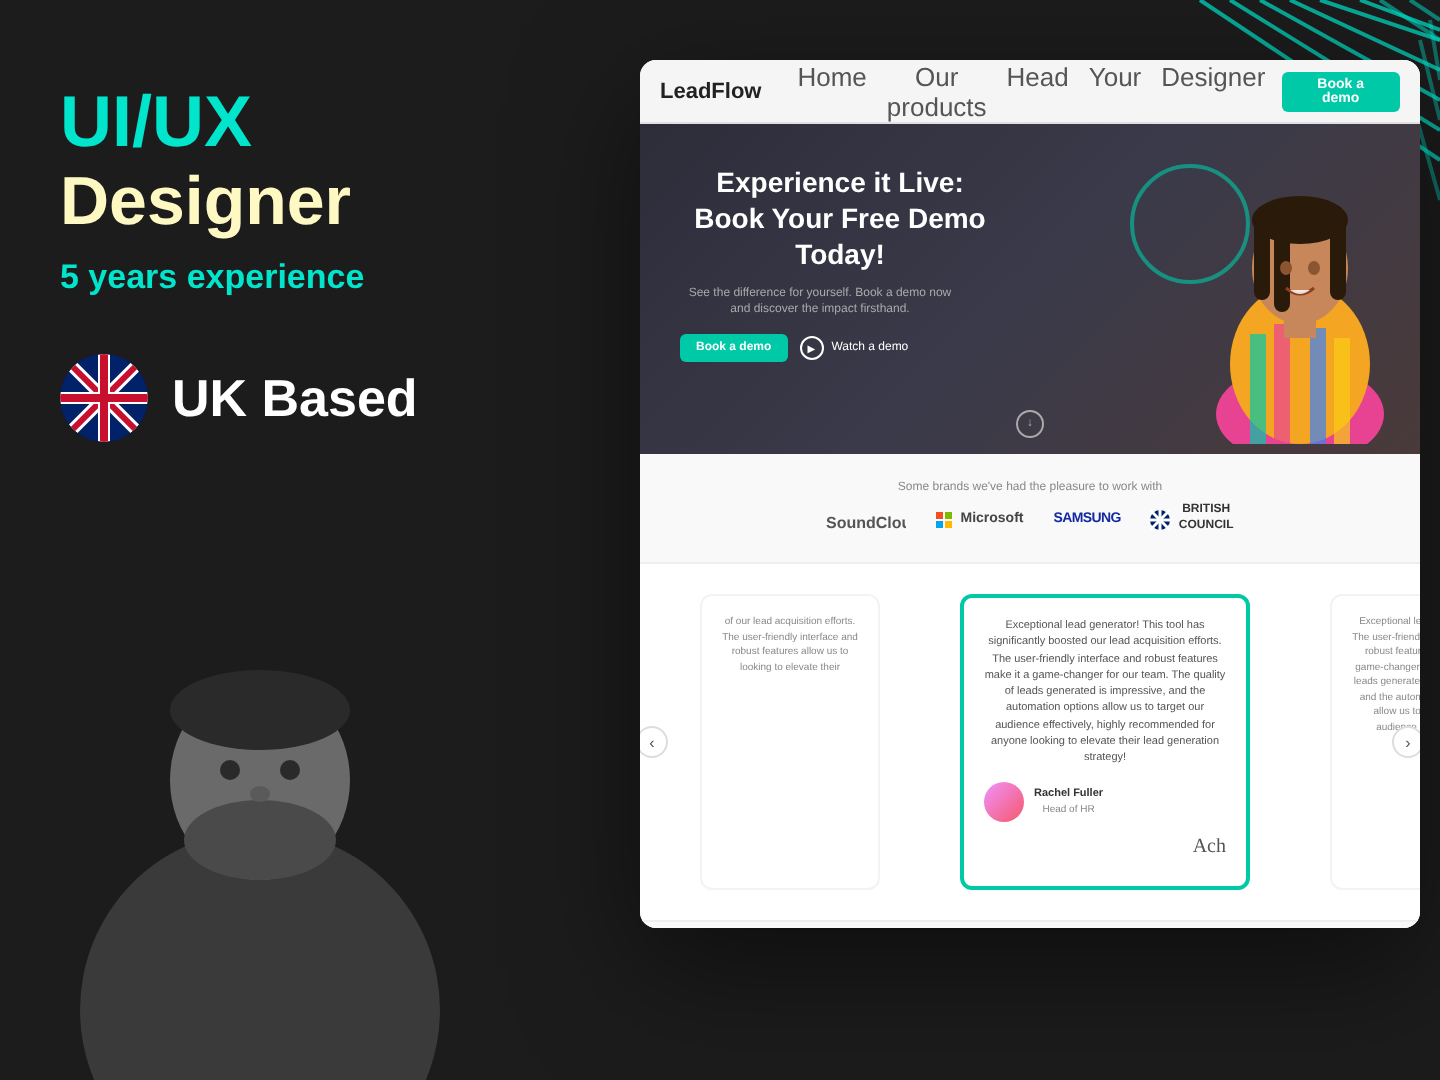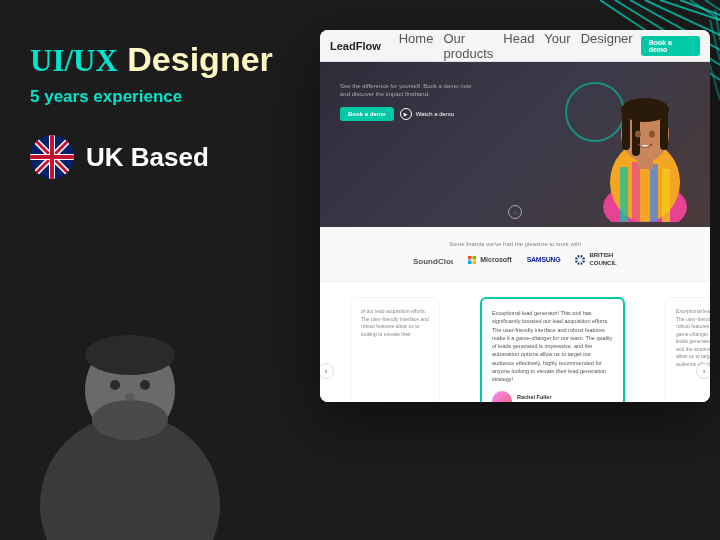--- a/index.html
+++ b/index.html
@@ -66,25 +66,26 @@
       font-weight: 800;
       color: #ffffff;
     }
 
     
     .browser-mockup {
       position: absolute;
       top: 30px;
       right: 10px;
       width: 390px;
-      height: 372px;
+      height: 434px;
       background: #fff;
       border-radius: 8px;
       overflow: hidden;
       box-shadow: 0 20px 60px rgba(0,0,0,0.5);
+      text-align: center;
     }
 
     
     .browser-nav {
       height: 32px;
       background: #f5f5f5;
       border-bottom: 1px solid #e0e0e0;
       display: flex;
       align-items: center;
       padding: 0 10px;
@@ -389,21 +390,21 @@
 
   <g stroke="#00e5cc" stroke-width="2" fill="none" opacity="0.4">
     <line x1="300" y1="30" x2="320" y2="100"></line>
     <line x1="310" y1="20" x2="320" y2="60"></line>
     <line x1="315" y1="10" x2="320" y2="40"></line>
   </g>
 </svg>
 
 <div class="left-section">
   <div style="margin-bottom: 8px;">
-    <span class="title-ui" style="font-size:31px; font-weight:900; color:#00e5cc;font-family:Liberation Serif, serif;">UI/UX</span><span style="font-size:34px; font-weight:900; color:#fef9c3;"> Designer</span>
+    <span class="title-ui" style="font-size:36px; font-weight:900; color:#00e5cc;">UI/UX</span><span style="font-size:34px; font-weight:900; color:#fef9c3;"> Designer</span>
   </div>
   <div class="experience">5 years experience</div>
 
   <div class="uk-based">
 
     <div class="flag">
       <svg viewBox="0 0 44 44" xmlns="http://www.w3.org/2000/svg">
         <circle cx="22" cy="22" r="22" fill="#012169"></circle>
         <clipPath id="circle-clip">
           <circle cx="22" cy="22" r="22"></circle>
@@ -458,20 +459,21 @@
       <span class="nav-link">Home</span>
       <span class="nav-link">Our products</span>
       <span class="nav-link">Head</span>
       <span class="nav-link">Your</span>
       <span class="nav-link">Designer</span>
     </div>
     <span class="nav-btn">Book a demo</span>
   </div>
 
   <div class="hero-section">
+    <h1 class="hero-title">Experience it Live: Book Your Free Demo Today!</h1>
     <p class="hero-subtitle">See the difference for yourself. Book a demo now and discover the impact firsthand.</p>
     <div class="hero-buttons">
       <span class="btn-book">Book a demo</span>
       <div class="btn-watch">
         <div class="play-icon">▶</div>
         <span>Watch a demo</span>
       </div>
     </div>
 
     <div class="hero-circle"></div>

